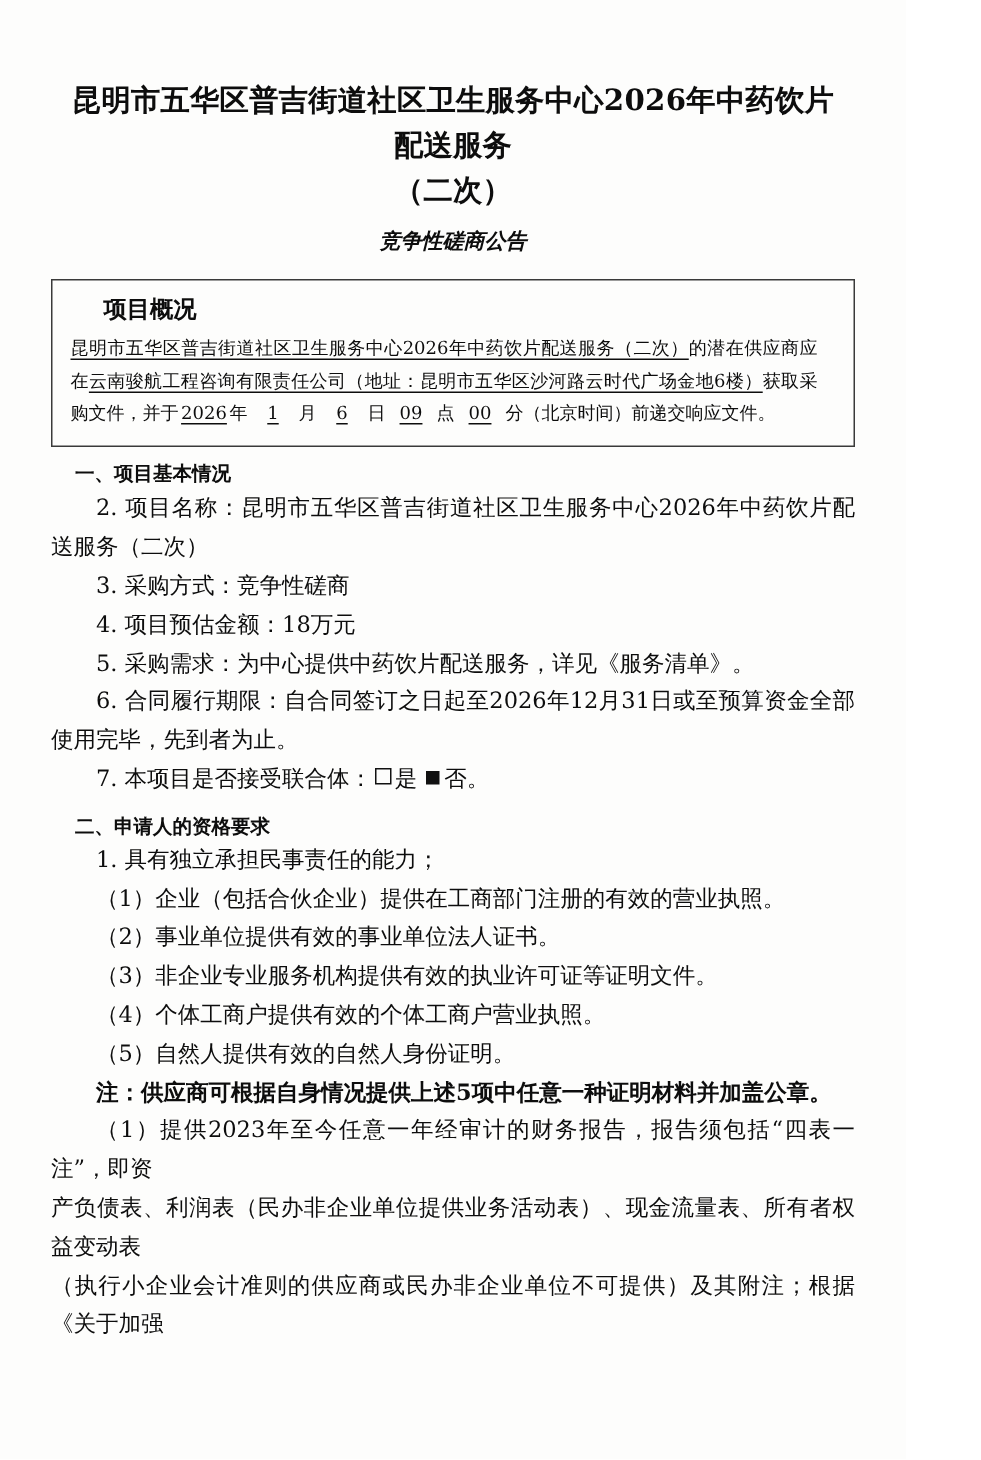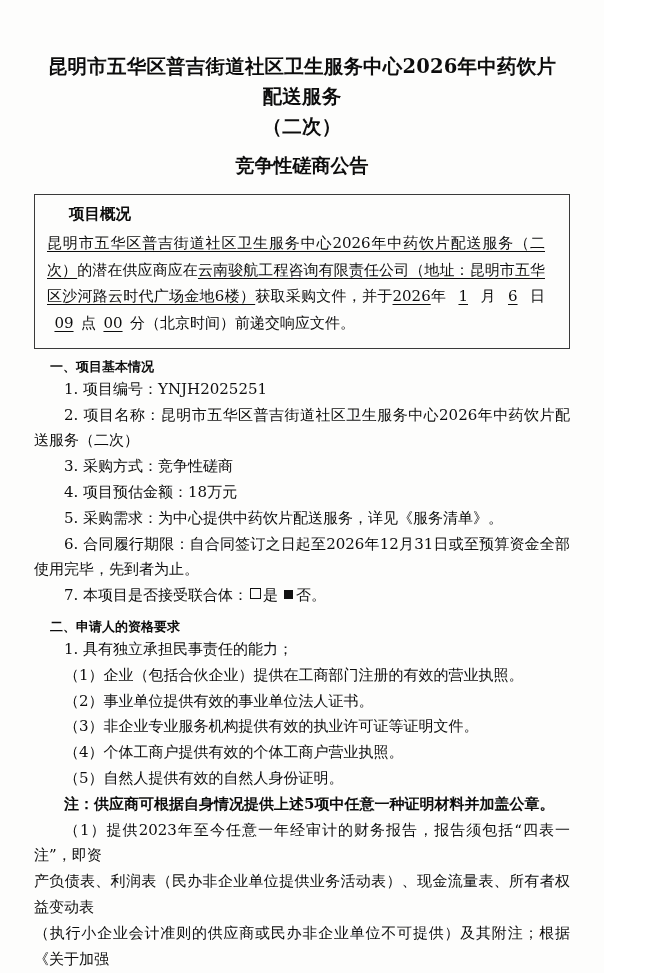--- a/index.html
+++ b/index.html
@@ -25,38 +25,39 @@
   .doc-title {
     text-align: center;
     font-size: 19.5px;
     font-weight: bold;
     line-height: 1.55;
     letter-spacing: 0.2px;
     margin: 0 6px;
   }
   .doc-subtitle {
     text-align: center;
-    font-size: 19px;
+    font-size: 14px;
     font-weight: bold;
     line-height: 1.55;
     margin-top: 8px;
+    font-style: italic;
   }
   .overview-box {
     border: 1px solid #3a3a3a;
     margin-top: 14px;
     padding: 9px 24px 11px 12px;
     box-sizing: border-box;
   }
   .overview-heading {
     font-size: 15.5px;
     font-weight: bold;
     margin: 0 0 5px 22px;
   }
   .overview-body {
-    font-size: 15px;
+    font-size: 12px;
     line-height: 1.78;
     text-align: justify;
     text-indent: 0;
   }
   .u {
     text-decoration: underline;
     text-underline-offset: 3px;
   }
   .blank {
     display: inline-block;
@@ -117,21 +118,20 @@
   <div class="doc-subtitle">竞争性磋商公告</div>
 
   <div class="overview-box">
     <div class="overview-heading">项目概况</div>
     <div class="overview-body">
       <span class="u">昆明市五华区普吉街道社区卫生服务中心2026年中药饮片配送服务（二次）</span><span>的潜在供应商应在</span><span class="u">云南骏航工程咨询有限责任公司（地址：昆明市五华区沙河路云时代广场金地6楼）</span><span>获取采购文件，并于</span><span class="blank">2026</span><span>年</span><span class="blank">1</span><span>月</span><span class="blank">6</span><span>日</span><span class="blank">09</span><span>点</span><span class="blank">00</span><span>分</span><span>（北京时间）前递交响应文件。</span>
     </div>
   </div>
 
   <div class="section-head">一、项目基本情况</div>
-  <p class="item">1. 项目编号：YNJH2025251</p>
   <p class="item">2. 项目名称：昆明市五华区普吉街道社区卫生服务中心2026年中药饮片配送服务（二次）</p>
   <p class="item">3. 采购方式：竞争性磋商</p>
   <p class="item">4. 项目预估金额：18万元</p>
   <p class="item">5. 采购需求：为中心提供中药饮片配送服务，详见《服务清单》。</p>
   <p class="item">6. 合同履行期限：自合同签订之日起至2026年12月31日或至预算资金全部使用完毕，先到者为止。</p>
   <p class="item"><span>7. 本项目是否接受联合体：</span><span class="checkbox-empty"></span><span>是</span><span class="checkbox-filled"></span><span>否。</span></p>
 
   <div class="section-head">二、申请人的资格要求</div>
   <p class="item">1. 具有独立承担民事责任的能力；</p>
   <p class="item">（1）企业（包括合伙企业）提供在工商部门注册的有效的营业执照。</p>

